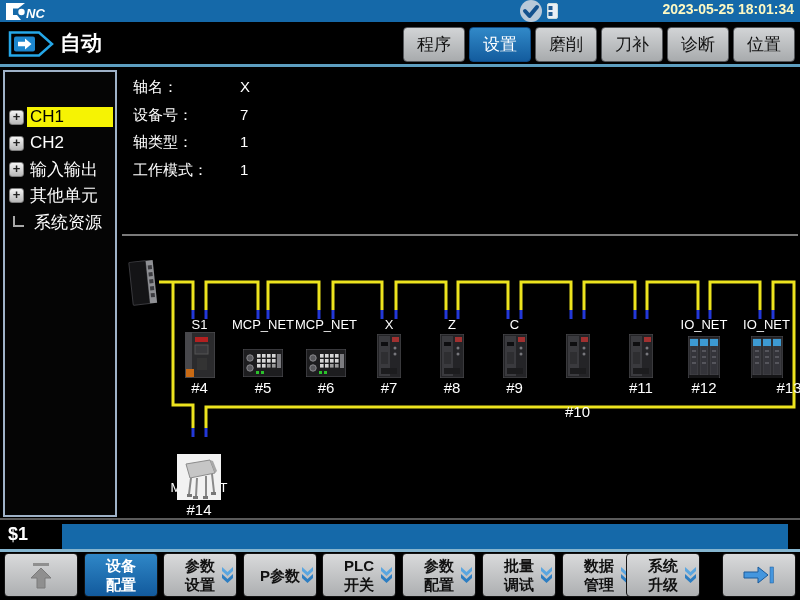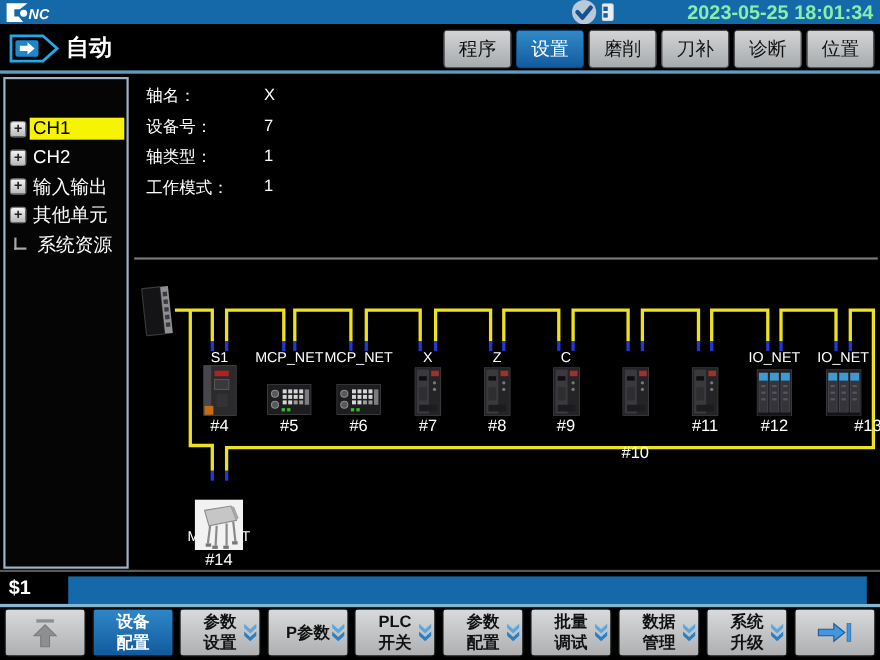--- a/index.html
+++ b/index.html
@@ -3,21 +3,21 @@
 <meta charset="utf-8">
 <style>
   html,body{margin:0;padding:0;background:#000;}
   #root{position:relative;width:800px;height:600px;background:#000;overflow:hidden;
         font-family:"Liberation Sans","DejaVu Sans",sans-serif;}
   
   #titlebar{position:absolute;left:0;top:0;width:800px;height:22px;background:#1569a9;}
   #logo{position:absolute;left:4px;top:2px;}
   #check-icon{position:absolute;left:517px;top:-1px;}
   #storage-icon{position:absolute;left:547px;top:3px;}
-  #datetime{position:absolute;right:6px;top:1px;font-size:18px;font-weight:bold;color:#86efac;}
+  #datetime{position:absolute;right:6px;top:1px;font-size:14px;font-weight:bold;color:#fef9c3;}
   
   #navbar{position:absolute;left:0;top:22px;width:800px;height:42px;background:#000;}
   #mode-icon{position:absolute;left:8px;top:7px;}
   #mode-label{position:absolute;left:60px;top:7px;font-size:21px;font-weight:bold;color:#fff;}
   .tab{position:absolute;top:27px;width:62px;height:35px;line-height:34px;text-align:center;
        font-size:17px;color:#101010;background:linear-gradient(#d2d4d6,#a8abad);
        border:1px solid #53565a;border-radius:4px;box-sizing:border-box;cursor:default;}
   .tab.active{background:linear-gradient(#3189c8,#135c9e);color:#fff;border-color:#0d4a85;}
   #sepline{position:absolute;left:0;top:64px;width:800px;height:3px;background:#5d9ec0;}
   
@@ -408,21 +408,21 @@
       <div class="softkey" style="left: 562px;">
         <span class="sk-lines">
           <span>数据</span>
           <span>管理</span>
         </span>
         <svg class="sk-chevron" width="13" height="17" viewBox="0 0 13 17">
           <polygon points="1,0 6.5,5 12,0 12,4 6.5,9 1,4" fill="#5aa6e0"></polygon>
           <polygon points="1,7 6.5,12 12,7 12,11 6.5,16 1,11" fill="#2d7ec2"></polygon>
         </svg>
       </div>
-      <div class="softkey" style="left: 642px;">
+      <div class="softkey" style="left: 626px;">
         <span class="sk-lines">
           <span>系统</span>
           <span>升级</span>
         </span>
         <svg class="sk-chevron" width="13" height="17" viewBox="0 0 13 17">
           <polygon points="1,0 6.5,5 12,0 12,4 6.5,9 1,4" fill="#5aa6e0"></polygon>
           <polygon points="1,7 6.5,12 12,7 12,11 6.5,16 1,11" fill="#2d7ec2"></polygon>
         </svg>
       </div>
       <div class="softkey" style="left: 722px;">

